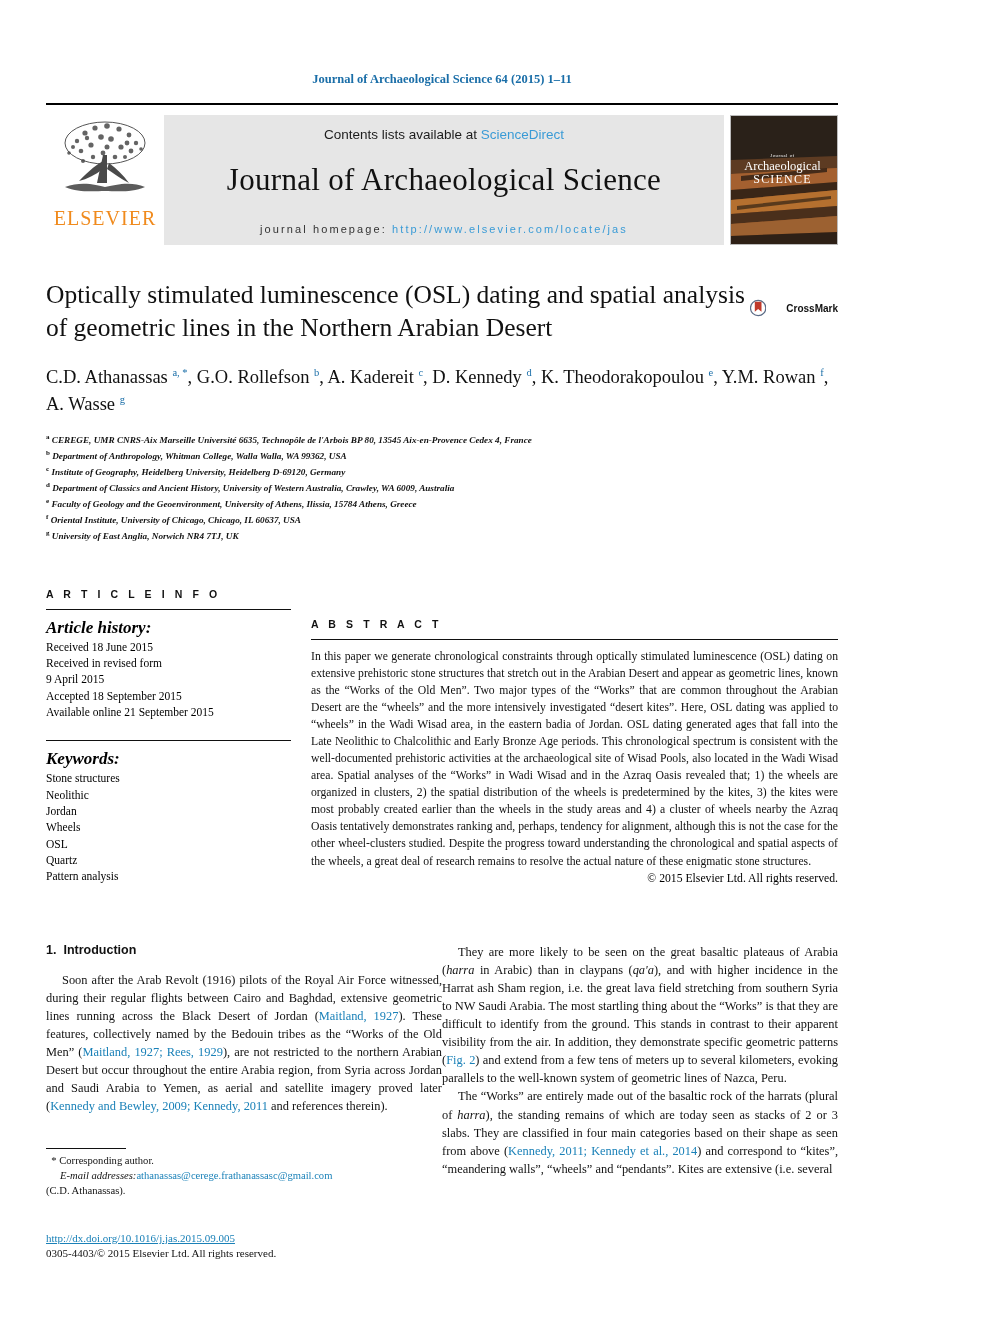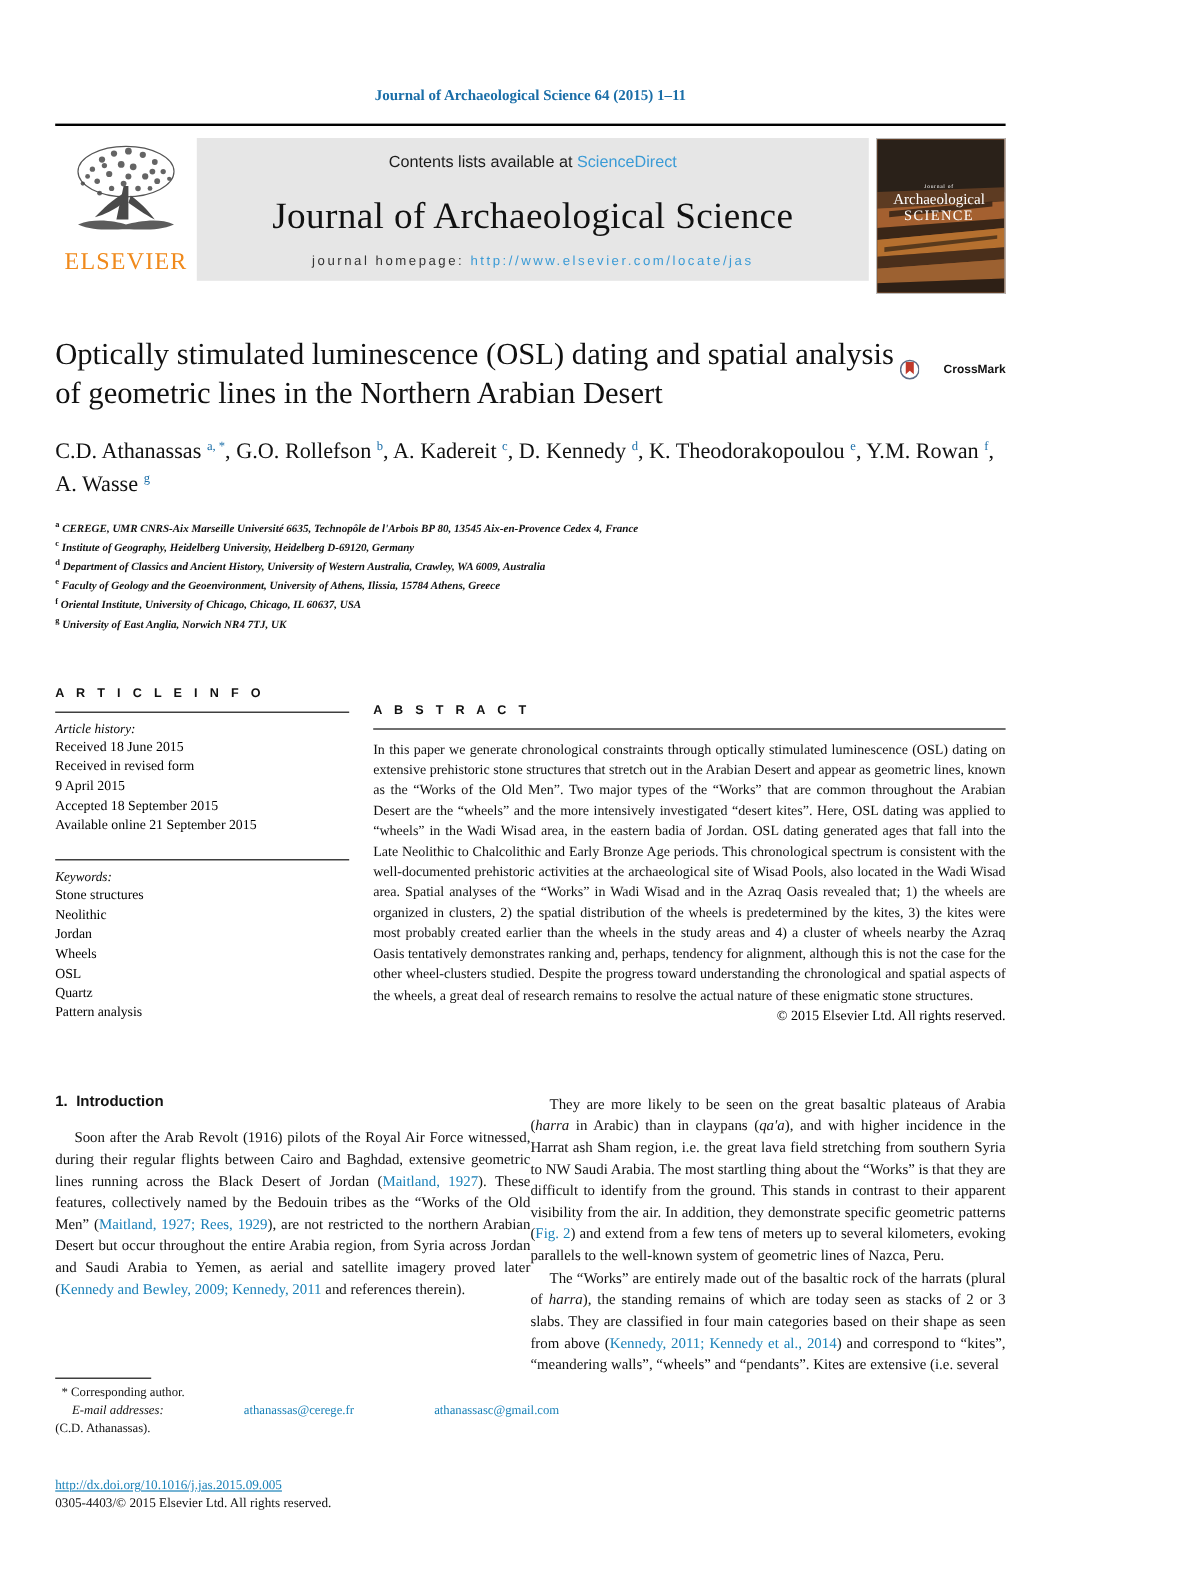--- a/index.html
+++ b/index.html
@@ -56,21 +56,21 @@
   .contents-line {
     font-family:"Liberation Sans", sans-serif;
     font-size:13.5px;
     color:#1c1c1c;
   }
   .contents-line .sd { color:#3a9bd6; }
   .journal-name {
     font-family:"Liberation Serif", serif;
     font-size:31px;
     color:#111;
-    margin:20px 0 14px 0;
+    margin:20px 0 25px 0;
     letter-spacing:.3px;
   }
   .homepage {
     font-family:"Liberation Sans", sans-serif;
     font-size:11px;
     letter-spacing:2.1px;
     color:#333;
   }
   .homepage .url { color:#3a9bd6; }
 
@@ -151,22 +151,22 @@
     font-size:10.5px;
     font-weight:bold;
     letter-spacing:3.6px;
     color:#111;
   }
   .rule { border-top:1.6px solid #111; margin:9px 0 8px 0; }
   .rule.thin { border-top:1.2px solid #111; }
   .info-label {
     font-family:"Liberation Serif", serif;
     font-style:italic;
-    font-size:11px;
-    font-weight:normal;
+    font-size:17px;
+    font-weight:bold;
     margin-bottom:1px;
   }
   .info-line {
     font-family:"Liberation Serif", serif;
     font-size:11.5px;
     line-height:1.42;
   }
   .kw-block { margin-top:20px; }
   .abstract-text {
     font-family:"Liberation Serif", serif;
@@ -228,21 +228,21 @@
     font-size:11px;
     color:#1a81b8;
     line-height:1.4;
   }
   .issn {
     font-family:"Liberation Serif", serif;
     font-size:11px;
     color:#111;
     line-height:1.4;
   }
-  .spread { display:flex; justify-content:space-between;gap:12px; }
+  .spread { display:flex; justify-content:flex-start; }
 </style>
 </head>
 <body>
 
 <div class="page">
 
   <div class="runhead">Journal of Archaeological Science 64 (2015) 1–11</div>
 
   <div class="masthead">
 
@@ -334,20 +334,21 @@
       <span><span>G.O. Rollefson</span> <sup>b</sup></span>,
       <span><span>A. Kadereit</span> <sup>c</sup></span>,
       <span><span>D. Kennedy</span> <sup>d</sup></span>,
       <span><span>K. Theodorakopoulou</span> <sup>e</sup></span>,
       <span><span>Y.M. Rowan</span> <sup>f</sup></span>,
       <span><span>A. Wasse</span> <sup>g</sup></span>
     </div>
 
     <div class="affils">
       <div class="affil"><sup>a</sup> <span>CEREGE, UMR CNRS-Aix Marseille Université 6635, Technopôle de l'Arbois BP 80, 13545 Aix-en-Provence Cedex 4, France</span></div>
+      <div class="affil"><sup>b</sup> <span>Department of Anthropology, Whitman College, Walla Walla, WA 99362, USA</span></div>
       <div class="affil"><sup>c</sup> <span>Institute of Geography, Heidelberg University, Heidelberg D-69120, Germany</span></div>
       <div class="affil"><sup>d</sup> <span>Department of Classics and Ancient History, University of Western Australia, Crawley, WA 6009, Australia</span></div>
       <div class="affil"><sup>e</sup> <span>Faculty of Geology and the Geoenvironment, University of Athens, Ilissia, 15784 Athens, Greece</span></div>
       <div class="affil"><sup>f</sup> <span>Oriental Institute, University of Chicago, Chicago, IL 60637, USA</span></div>
       <div class="affil"><sup>g</sup> <span>University of East Anglia, Norwich NR4 7TJ, UK</span></div>
     </div>
   </div>
 
   <div class="infoabs">
 

